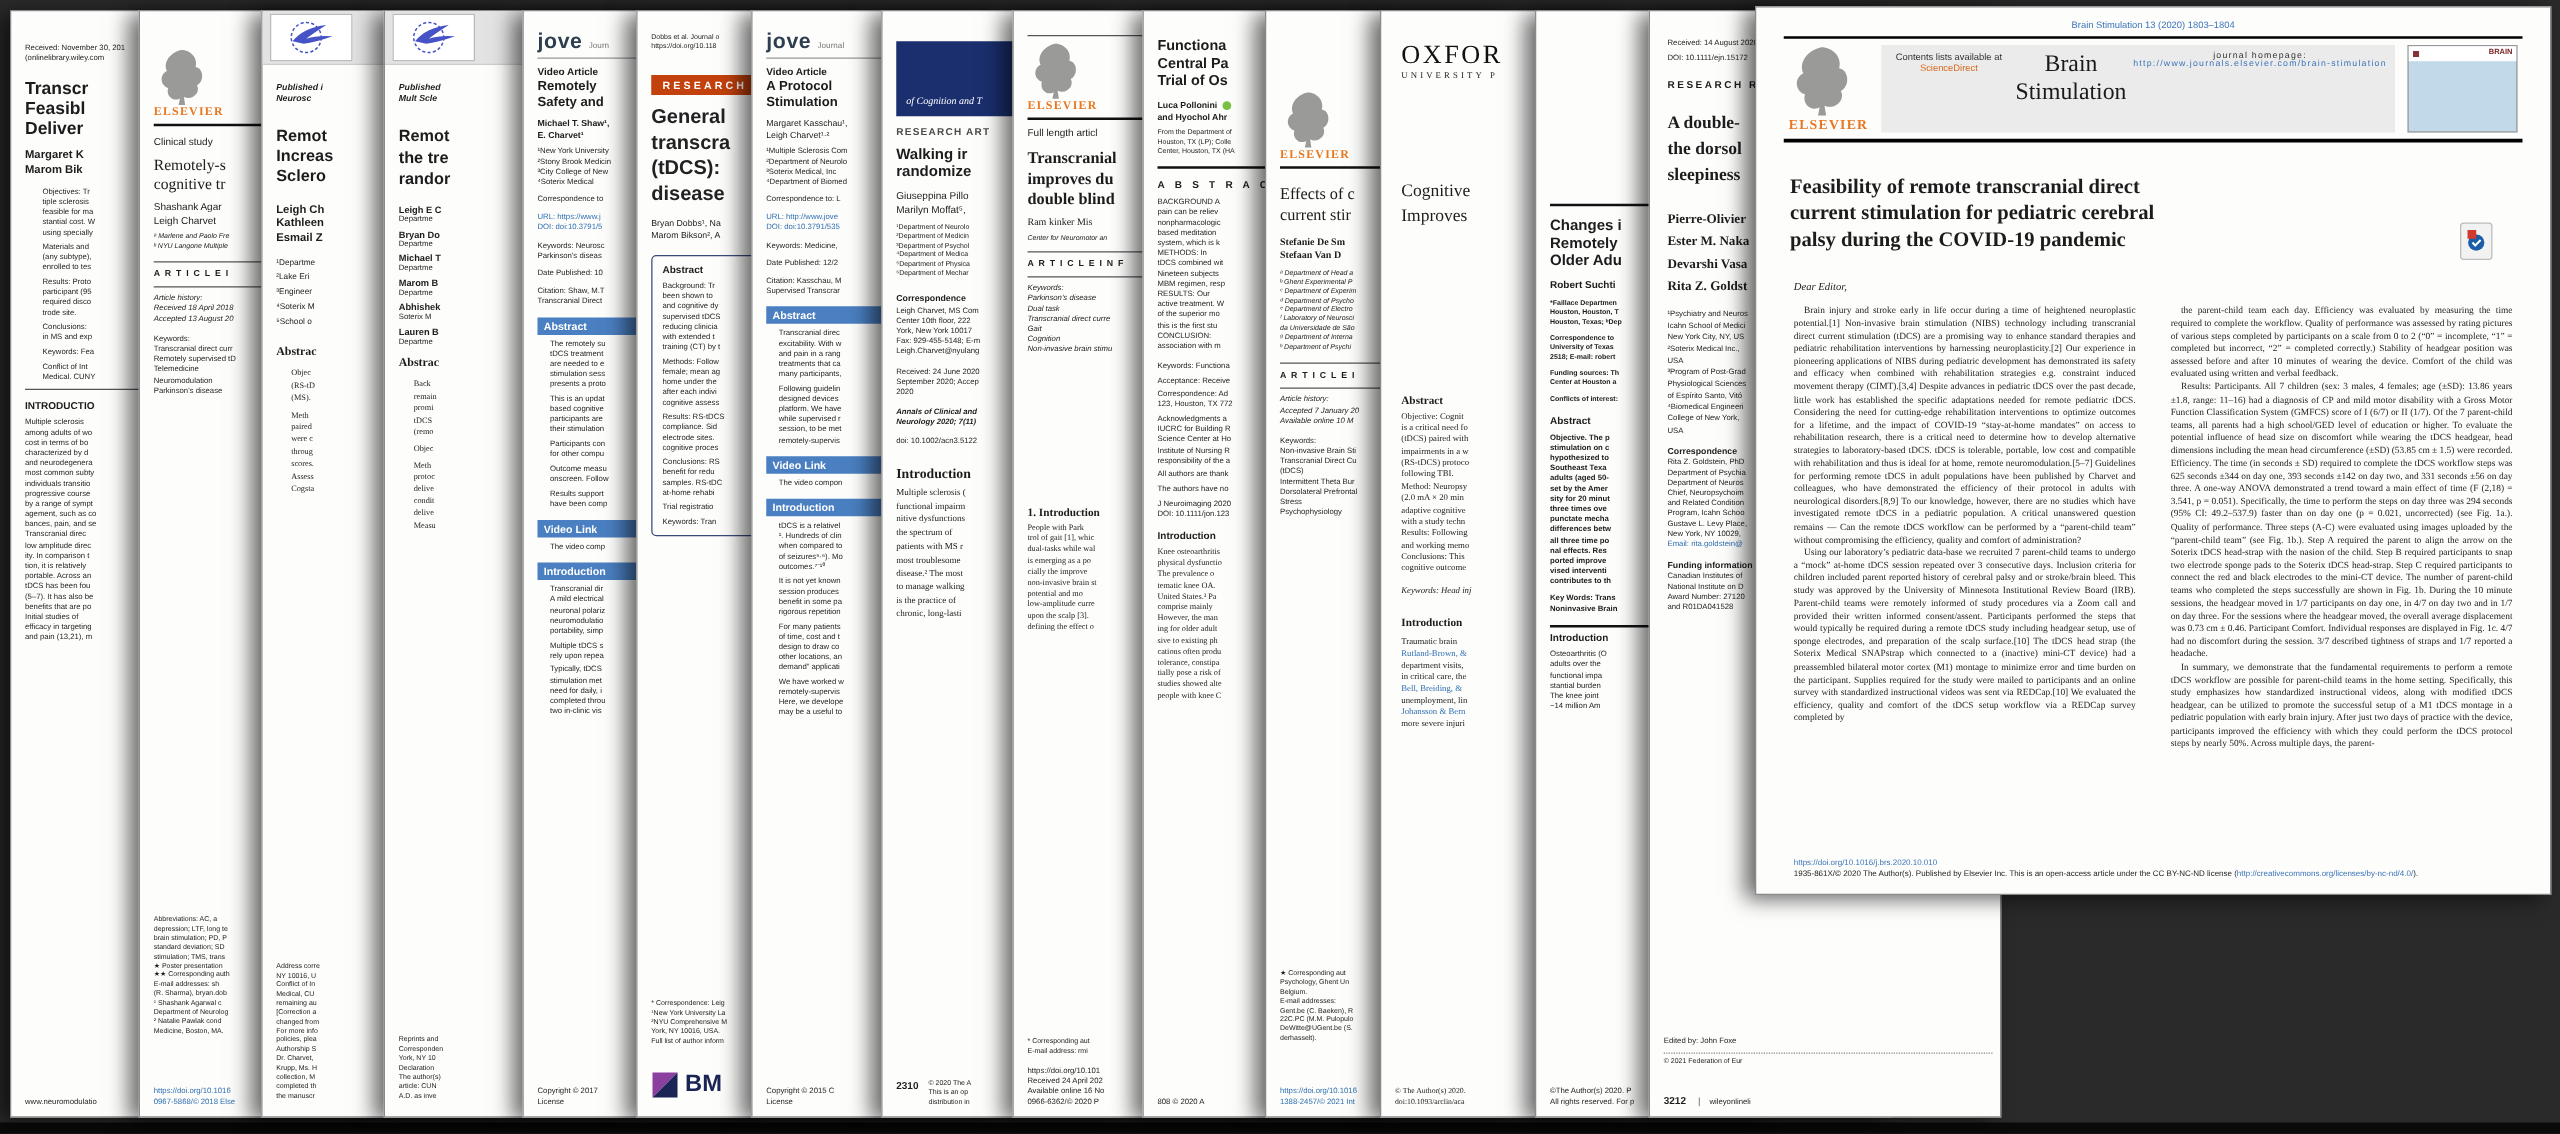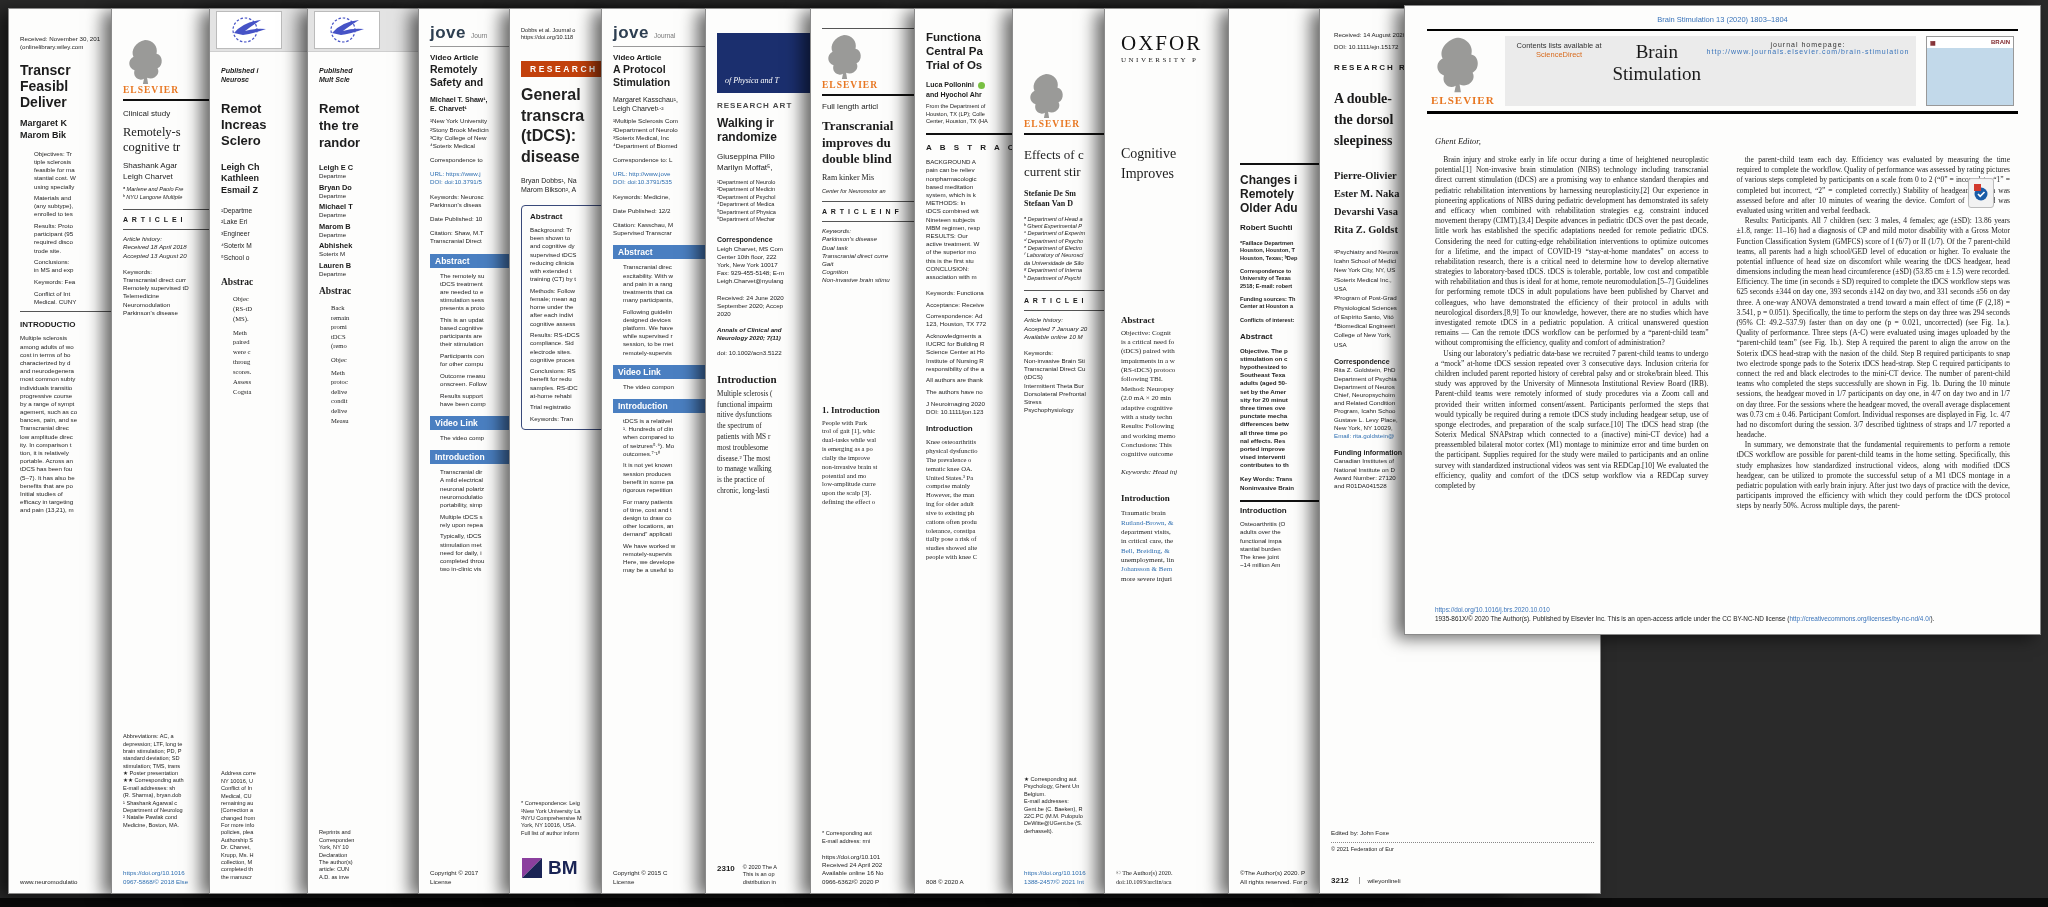--- a/index.html
+++ b/index.html
@@ -15,21 +15,21 @@
   #p5{left:418px;width:285px;z-index:5}
   #p6{left:509px;width:292px;z-index:6}
   #p7{left:601px;width:295px;z-index:7}
   #p8{left:705px;width:300px;z-index:8}
   #p9{left:810px;width:300px;z-index:9}
   #p10{left:914px;width:295px;z-index:10}
   #p11{left:1012px;width:292px;z-index:11}
   #p12{left:1104px;width:310px;z-index:12}
   #p13{left:1228px;width:285px;z-index:13}
   #p14{left:1319px;width:282px;z-index:14}
-  #p15{left:1404px;width:637px;z-index:15;top:5px;height:630px}
+  #p15{left:1404px;width:637px;z-index:15;top:5px;height:711px}
   .pad{padding:14px 6px 0 11px;}
   .ser{font-family:"Liberation Serif",serif}
   .b{font-weight:bold}.it{font-style:italic}
   .blue{color:#2f6fb1}
   .s5{font-size:5.6px;line-height:1.32}
   .s6{font-size:6.2px;line-height:1.32}
   .s65{font-size:6.6px;line-height:1.34}
   .s7{font-size:7px;line-height:1.34}
   .s8{font-size:8px;line-height:1.3}
   .lines>div{min-height:.55em}
@@ -578,21 +578,21 @@
     <div class="pfoot lines">
         <div>Copyright © 2015  C</div>
         <div>License</div>
       </div>
   </div>
 
   <div class="page" id="p8">
     <div class="pad">
       <div class="annban">
         <div class="annred">ANN</div>
-        <div class="annit">of Physica and T</div>
+        <div class="annit">of Cognition and T</div>
       </div>
       <div class="rart">RESEARCH ART</div>
       <div class="lines title-md mt6">
           <div>Walking ir</div>
           <div>randomize</div>
         </div>
       <div class="lines s8 mt8">
           <div>Giuseppina Pillo</div>
           <div>Marilyn Moffat⁵,</div>
         </div>
@@ -1028,28 +1028,29 @@
         </div>
       </div>
       <div class="cover">
         <div class="coverhead">
           <span>▦</span>
           <span>BRAIN</span>
         </div>
         <div style="flex:1"></div>
       </div>
     </div>
+    <div class="title">Feasibility of remote transcranial direct current stimulation for pediatric cerebral palsy during the COVID-19 pandemic</div>
     <div class="crossmark">
       <svg width="16" height="18" viewBox="0 0 16 18">
           <circle cx="8" cy="10" r="6.5" fill="#1a5da8"></circle>
           <rect x="1" y="0" width="7" height="7" fill="#d23a2e"></rect>
           <path d="M5 10 l2.2 2.4 L11.5 8" stroke="#fff" stroke-width="1.6" fill="none"></path>
         </svg>
     </div>
-    <div class="deareditor">Ghent Editor,</div>
+    <div class="deareditor">Dear Editor,</div>
     <div class="cols">
       <div class="col">
         <div class="parwrap">
             <div class="par">Brain injury and stroke early in life occur during a time of heightened neuroplastic potential.[1] Non-invasive brain stimulation (NIBS) technology including transcranial direct current stimulation (tDCS) are a promising way to enhance standard therapies and pediatric rehabilitation interventions by harnessing neuroplasticity.[2] Our experience in pioneering applications of NIBS during pediatric development has demonstrated its safety and efficacy when combined with rehabilitation strategies e.g. constraint induced movement therapy (CIMT).[3,4] Despite advances in pediatric tDCS over the past decade, little work has established the specific adaptations needed for remote pediatric tDCS. Considering the need for cutting-edge rehabilitation interventions to optimize outcomes for a lifetime, and the impact of COVID-19 “stay-at-home mandates” on access to rehabilitation research, there is a critical need to determine how to develop alternative strategies to laboratory-based tDCS. tDCS is tolerable, portable, low cost and compatible with rehabilitation and thus is ideal for at home, remote neuromodulation.[5–7] Guidelines for performing remote tDCS in adult populations have been published by Charvet and colleagues, who have demonstrated the efficiency of their protocol in adults with neurological disorders.[8,9] To our knowledge, however, there are no studies which have investigated remote tDCS in a pediatric population. A critical unanswered question remains — Can the remote tDCS workflow can be performed by a “parent-child team” without compromising the efficiency, quality and comfort of administration?</div>
             <div class="par">Using our laboratory’s pediatric data-base we recruited 7 parent-child teams to undergo a “mock” at-home tDCS session repeated over 3 consecutive days. Inclusion criteria for children included parent reported history of cerebral palsy and or stroke/brain bleed. This study was approved by the University of Minnesota Institutional Review Board (IRB). Parent-child teams were remotely informed of study procedures via a Zoom call and provided their written informed consent/assent. Participants performed the steps that would typically be required during a remote tDCS study including headgear setup, use of sponge electrodes, and preparation of the scalp surface.[10] The tDCS head strap (the Soterix Medical SNAPstrap which connected to a (inactive) mini-CT device) had a preassembled bilateral motor cortex (M1) montage to minimize error and time burden on the participant. Supplies required for the study were mailed to participants and an online survey with standardized instructional videos was sent via REDCap.[10] We evaluated the efficiency, quality and comfort of the tDCS setup workflow via a REDCap survey completed by</div>
           </div>
       </div>
       <div class="col">
         <div class="parwrap">
             <div class="par">the parent-child team each day. Efficiency was evaluated by measuring the time required to complete the workflow. Quality of performance was assessed by rating pictures of various steps completed by participants on a scale from 0 to 2 (“0” = incomplete, “1” = completed but incorrect, “2” = completed correctly.) Stability of headgear position was assessed before and after 10 minutes of wearing the device. Comfort of the child was evaluated using written and verbal feedback.</div>

